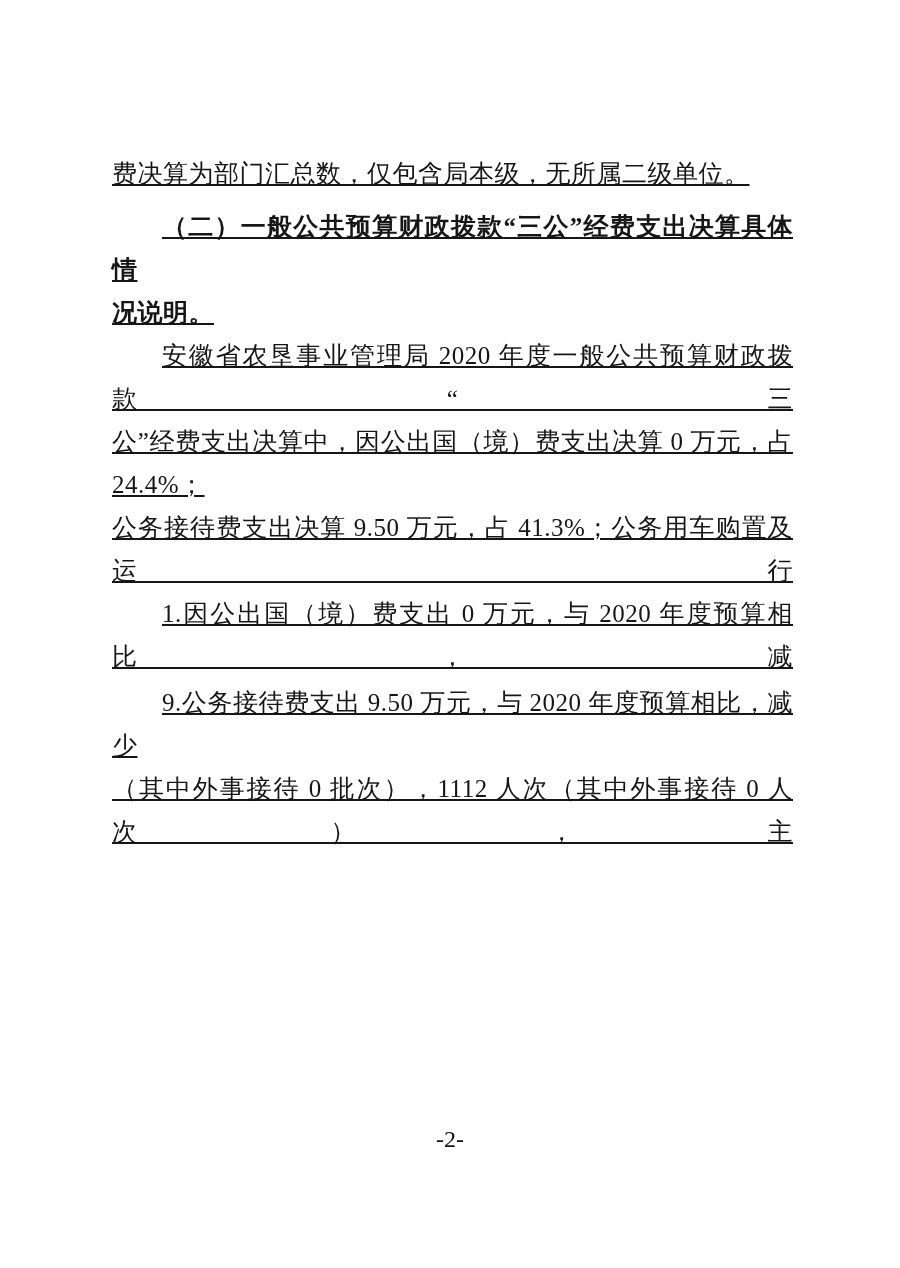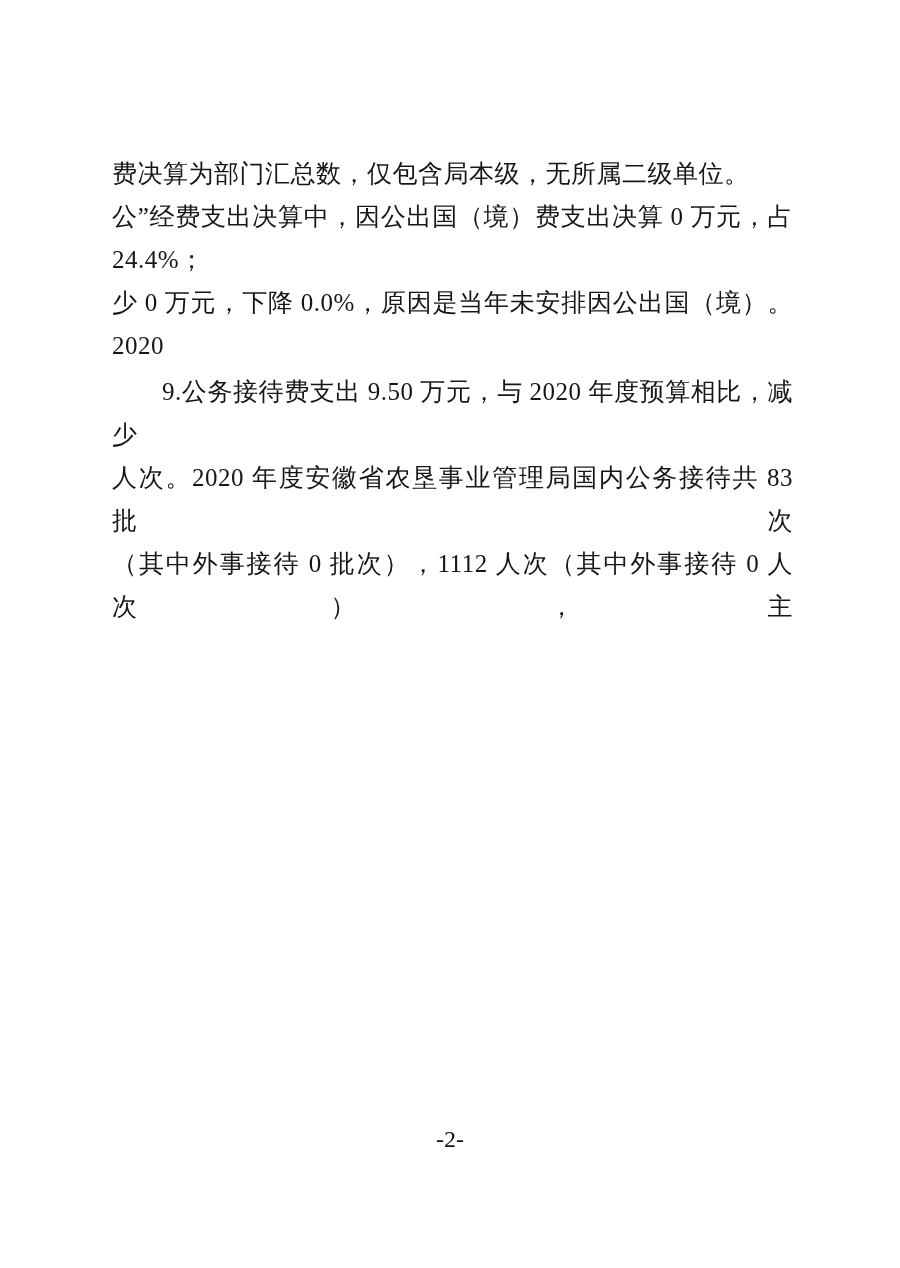--- a/index.html
+++ b/index.html
@@ -23,20 +23,21 @@
   .text-block {
     position: absolute;
     left: 112px;
     top: 152px;
     width: 681px;
     font-size: 25px;
   }
   .para {
     margin: 0;
     padding: 0;
+    text-decoration: underline;
   }
   .para.heading-para {
     margin-top: 10px;
     font-weight: 700;
   }
   .para.item2-para { margin-top: 3px; }
   .line {
     line-height: 43px;
     text-align: justify;
     text-align-last: justify;
@@ -58,31 +59,36 @@
 </head>
 <body>
 
 <div class="page">
   <div class="text-block">
 
     <div class="para continuation-para">
         <div class="line last">费决算为部门汇总数，仅包含局本级，无所属二级单位。</div>
       </div>
 
+    <div class="para heading-para">
+        <div class="line first">（二）一般公共预算财政拨款“三公”经费支出决算具体情</div>
+        <div class="line last">况说明。</div>
+      </div>
 
     <div class="para overview-para">
+        <div class="line first">安徽省农垦事业管理局 2020 年度一般公共预算财政拨款“三</div>
         <div class="line">公”经费支出决算中，因公出国（境）费支出决算 0 万元，占 24.4%；</div>
+        <div class="line">公务接待费支出决算 9.50 万元，占 41.3%；公务用车购置及运行</div>
       </div>
 
     <div class="para item1-para">
-        <div class="line">少 0 万元，下降 0.0%，原因是当年未安排因公出国（境）。2020</div>
+        <div class="line first">1.因公出国（境）费支出 0 万元，与 2020 年度预算相比，减</div>
       </div>
 
     <div class="para item2-para">
         <div class="line first">9.公务接待费支出 9.50 万元，与 2020 年度预算相比，减少</div>
-        <div class="line">人次。2020 年度安徽省农垦事业管理局国内公务接待共 83 批次</div>
         <div class="line">（其中外事接待 0 批次），1112 人次（其中外事接待 0 人次），主</div>
       </div>
 
   </div>
 
   <div class="page-number">-2-</div>
 </div>
 
 </body></html>

